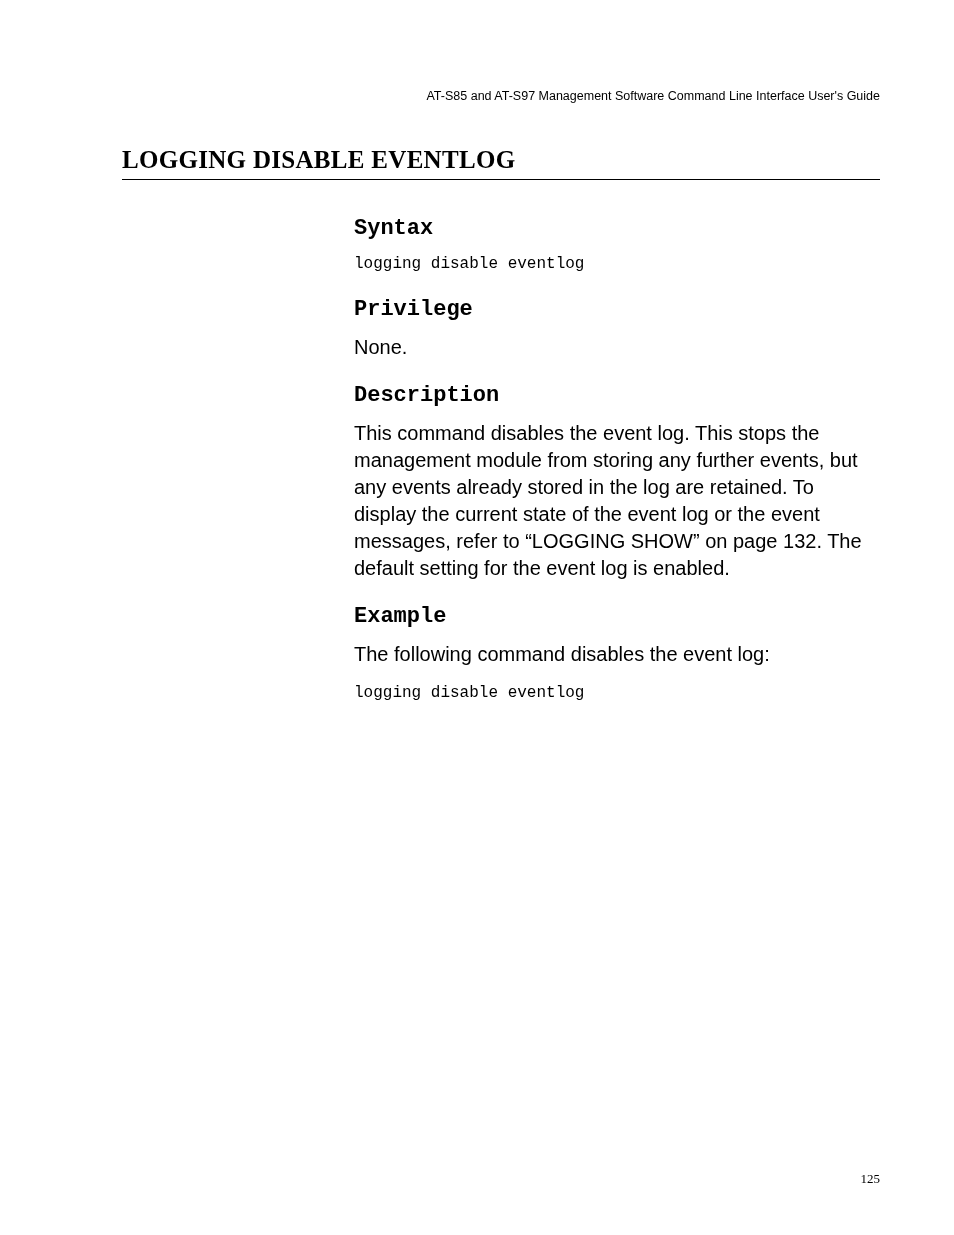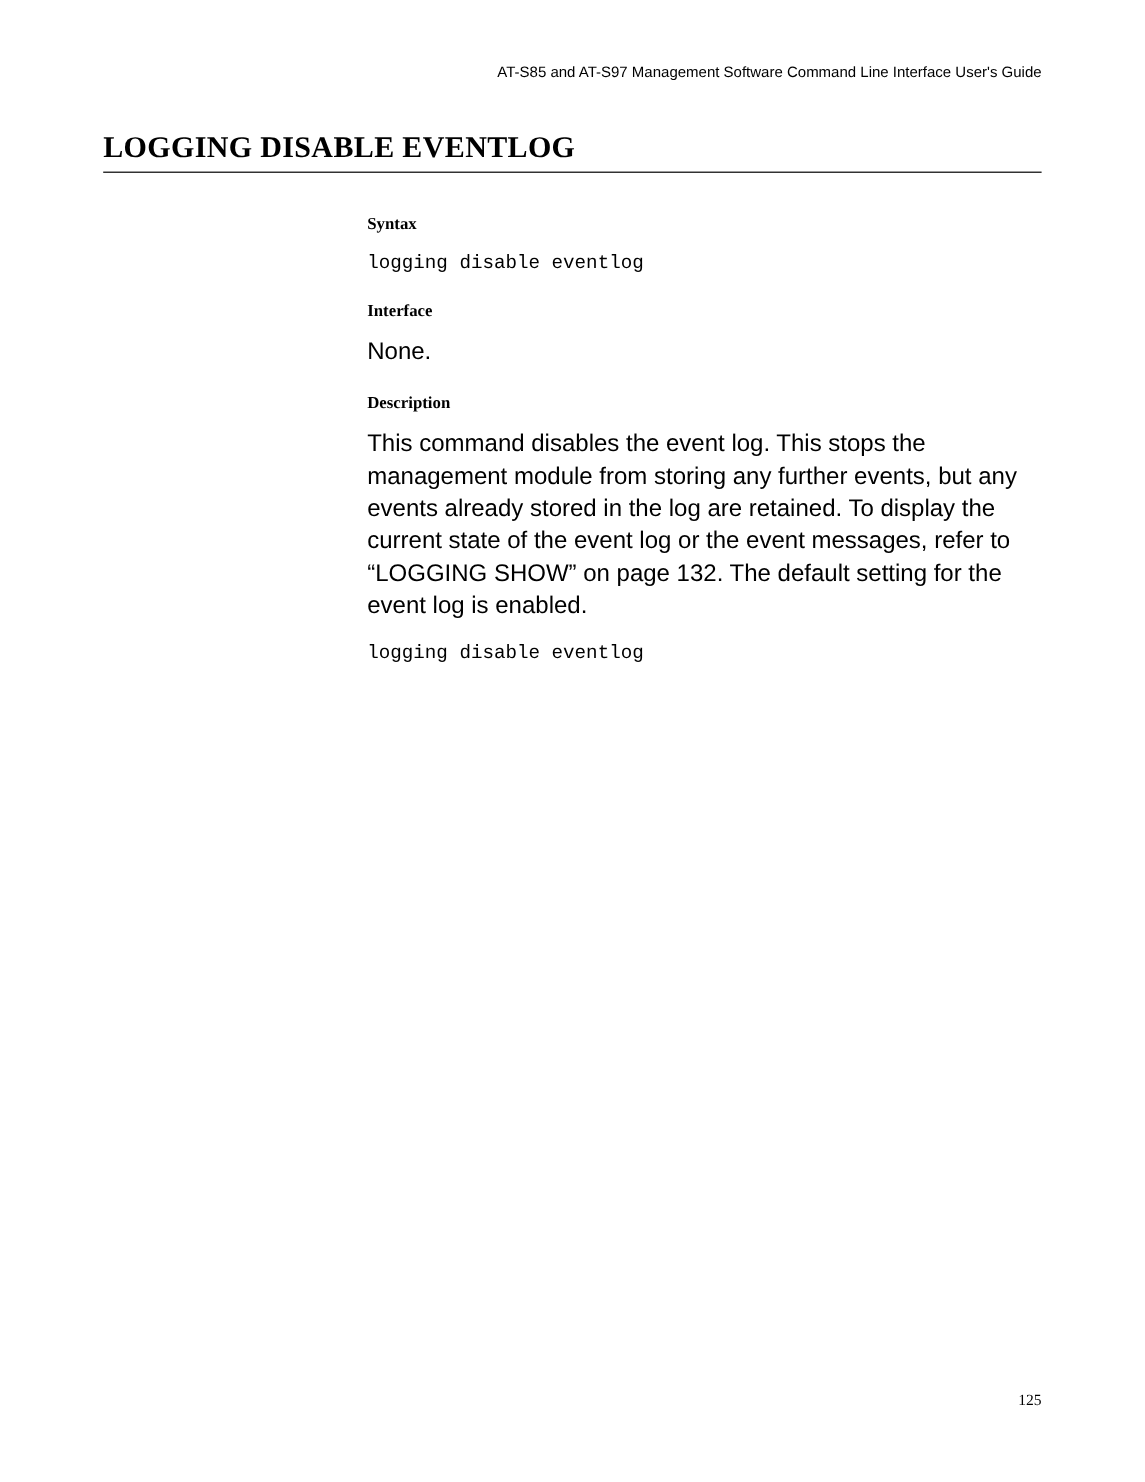--- a/index.html
+++ b/index.html
@@ -1,15 +1,15 @@
 <!DOCTYPE html>
 <html><head>
   <meta charset="utf-8">
   <style>
-    * { margin: 0; padding: 0; box-sizing: border-box; }
+    * { margin: 12px; padding: 0; box-sizing: border-box; }
     body {
       width: 954px;
       height: 1235px;
       background: #fff;
       font-family: Arial, Helvetica, sans-serif;
       position: relative;
       color: #000;
     }
     .header-text {
       position: absolute;
@@ -30,22 +30,22 @@
       border-bottom: 1.5px solid #000;
       padding-bottom: 5px;
     }
     .content {
       position: absolute;
       top: 180px;
       left: 306px;
       right: 86px;
     }
     .section-heading {
-      font-family: Liberation Serif, serif;
-      font-size: 14px;
+      font-family: Liberation Mono, monospace;
+      font-size: 22px;
       font-weight: bold;
       margin-top: 22px;
       margin-bottom: 12px;
     }
     .section-heading.first {
       margin-top: 0;
     }
     .mono {
       font-family: "Courier New", Courier, monospace;
       font-size: 16px;
@@ -68,24 +68,26 @@
 
 <div class="header-text">AT-S85 and AT-S97 Management Software Command Line Interface User's Guide</div>
 
 <h1 class="page-title">LOGGING DISABLE EVENTLOG</h1>
 
 <div class="content">
 
   <div class="section-heading first">Syntax</div>
   <div class="mono">logging disable eventlog</div>
 
-  <div class="section-heading">Interface</div>
+  <div class="section-heading">Privilege</div>
   <div class="body-text">None.</div>
 
 
   <div class="section-heading">Description</div>
   <div class="body-text">This command disables the event log. This stops the management module from storing any further events, but any events already stored in the log are retained. To display the current state of the event log or the event messages, refer to “LOGGING SHOW” on page 132. The default setting for the event log is enabled.</div>
 
+  <div class="section-heading">Example</div>
+  <div class="body-text">The following command disables the event log:</div>
   <div class="mono" style="margin-top:14px">logging disable eventlog</div>
 
 </div>
 
 <div class="page-number">125</div>
 
 </body></html>

